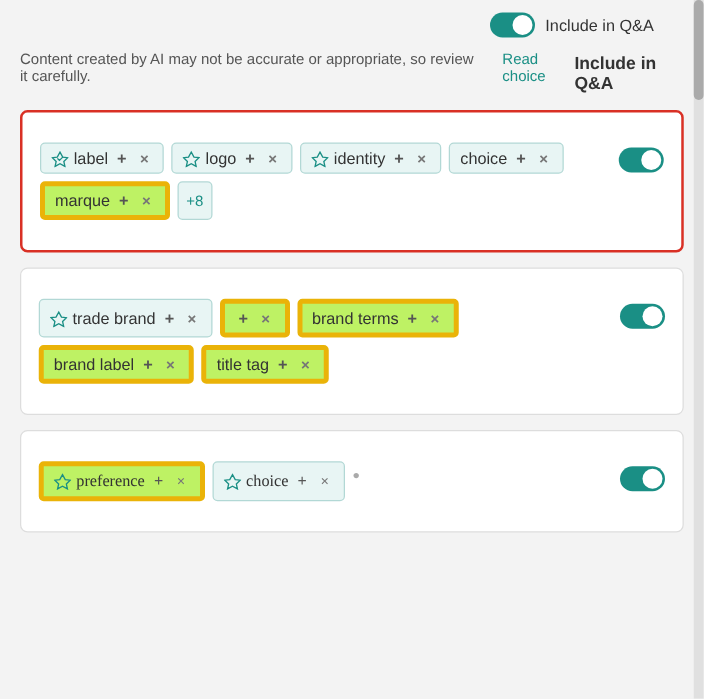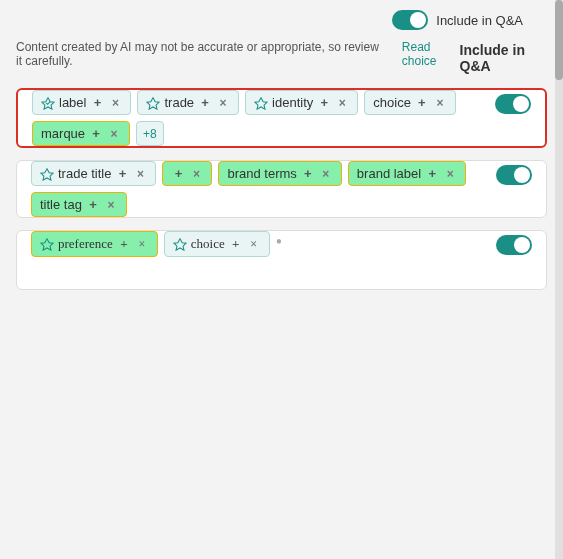--- a/index.html
+++ b/index.html
@@ -92,21 +92,21 @@
       font-weight: 600;
       color: #333;
       margin-top: 2px;
     }
 
     
     .card {
       background: white;
       border: 1px solid #ddd;
       border-radius: 6px;
-      padding: 0 14px;
+      padding: 24px 14px;
       margin-bottom: 12px;
       display: flex;
       align-items: flex-start;
     }
 
     .card.highlighted {
       border: 2px solid #d93025;
     }
 
     .card-tags {
@@ -124,22 +124,22 @@
       padding: 4px 8px;
       border-radius: 4px;
       font-size: 13px;
       color: #333;
       background: #e8f5f4;
       border: 1px solid #b2d8d5;
       white-space: nowrap;
     }
 
     .tag.plain {
-      background: #86efac;
-      border: 1px solid #eab308;
+      background: #bef264;
+      border: 4px solid #eab308;
     }
 
     .tag-icon {
       display: inline-flex;
       align-items: center;
       justify-content: center;
       width: 16px;
       height: 16px;
       color: #1a8f85;
     }
@@ -248,21 +248,21 @@
         <span class="tag-plus tag-action">+</span>
         <span class="tag-x tag-action">×</span>
       </span>
 
       <span class="tag">
         <span class="tag-icon diamond-icon">
           <svg viewBox="0 0 16 16" width="14" height="14" fill="none">
             <path d="M8 2L10.5 6.5L15 7L11.5 10.5L12.5 15L8 12.5L3.5 15L4.5 10.5L1 7L5.5 6.5Z" stroke="#1a8f85" stroke-width="1.2" fill="none"></path>
           </svg>
         </span>
-        <span>trade</span>
+        <span>logo</span>
         <span class="tag-plus tag-action">+</span>
         <span class="tag-x tag-action">×</span>
       </span>
 
       <span class="tag">
         <span class="tag-icon diamond-icon">
           <svg viewBox="0 0 16 16" width="14" height="14" fill="none">
             <path d="M8 2L10.5 6.5L15 7L11.5 10.5L12.5 15L8 12.5L3.5 15L4.5 10.5L1 7L5.5 6.5Z" stroke="#1a8f85" stroke-width="1.2" fill="none"></path>
           </svg>
         </span>
@@ -296,21 +296,21 @@
 
   <div class="card">
     <div class="card-tags">
 
       <span class="tag">
         <span class="tag-icon diamond-icon">
           <svg viewBox="0 0 16 16" width="14" height="14" fill="none">
             <path d="M8 2L10.5 6.5L15 7L11.5 10.5L12.5 15L8 12.5L3.5 15L4.5 10.5L1 7L5.5 6.5Z" stroke="#1a8f85" stroke-width="1.2" fill="none"></path>
           </svg>
         </span>
-        <span>trade title</span>
+        <span>trade brand</span>
         <span class="tag-plus tag-action">+</span>
         <span class="tag-x tag-action">×</span>
       </span>
 
       <span class="tag plain">
         <span class="tag-plus tag-action">+</span>
         <span class="tag-x tag-action">×</span>
       </span>
 
       <span class="tag plain">

